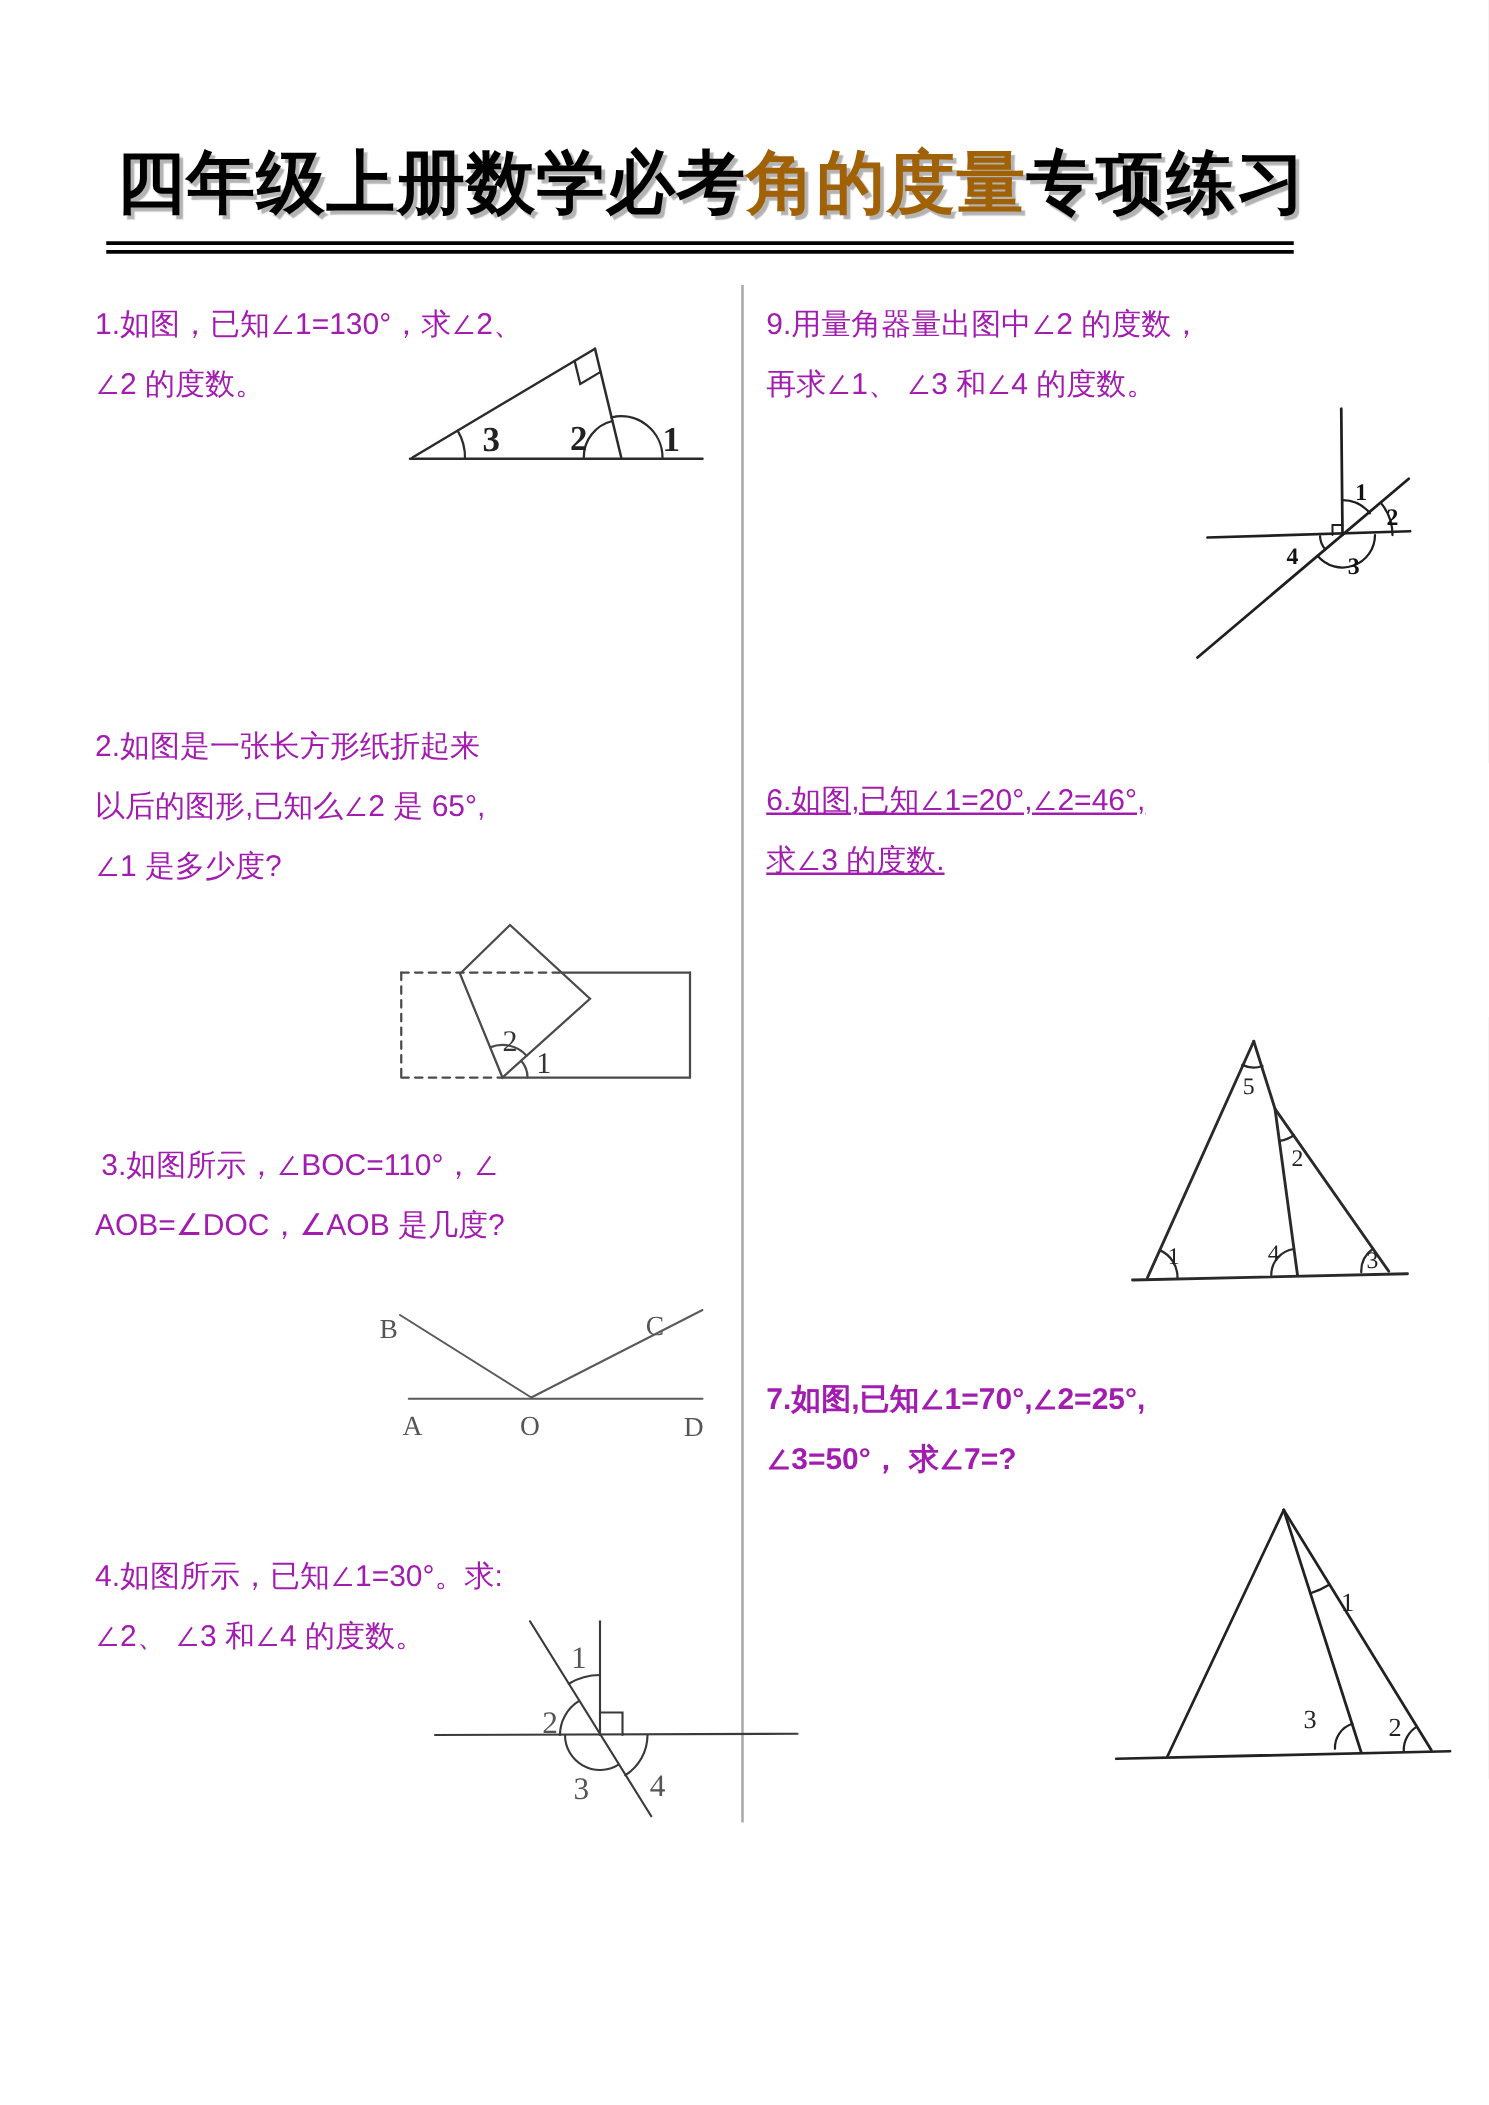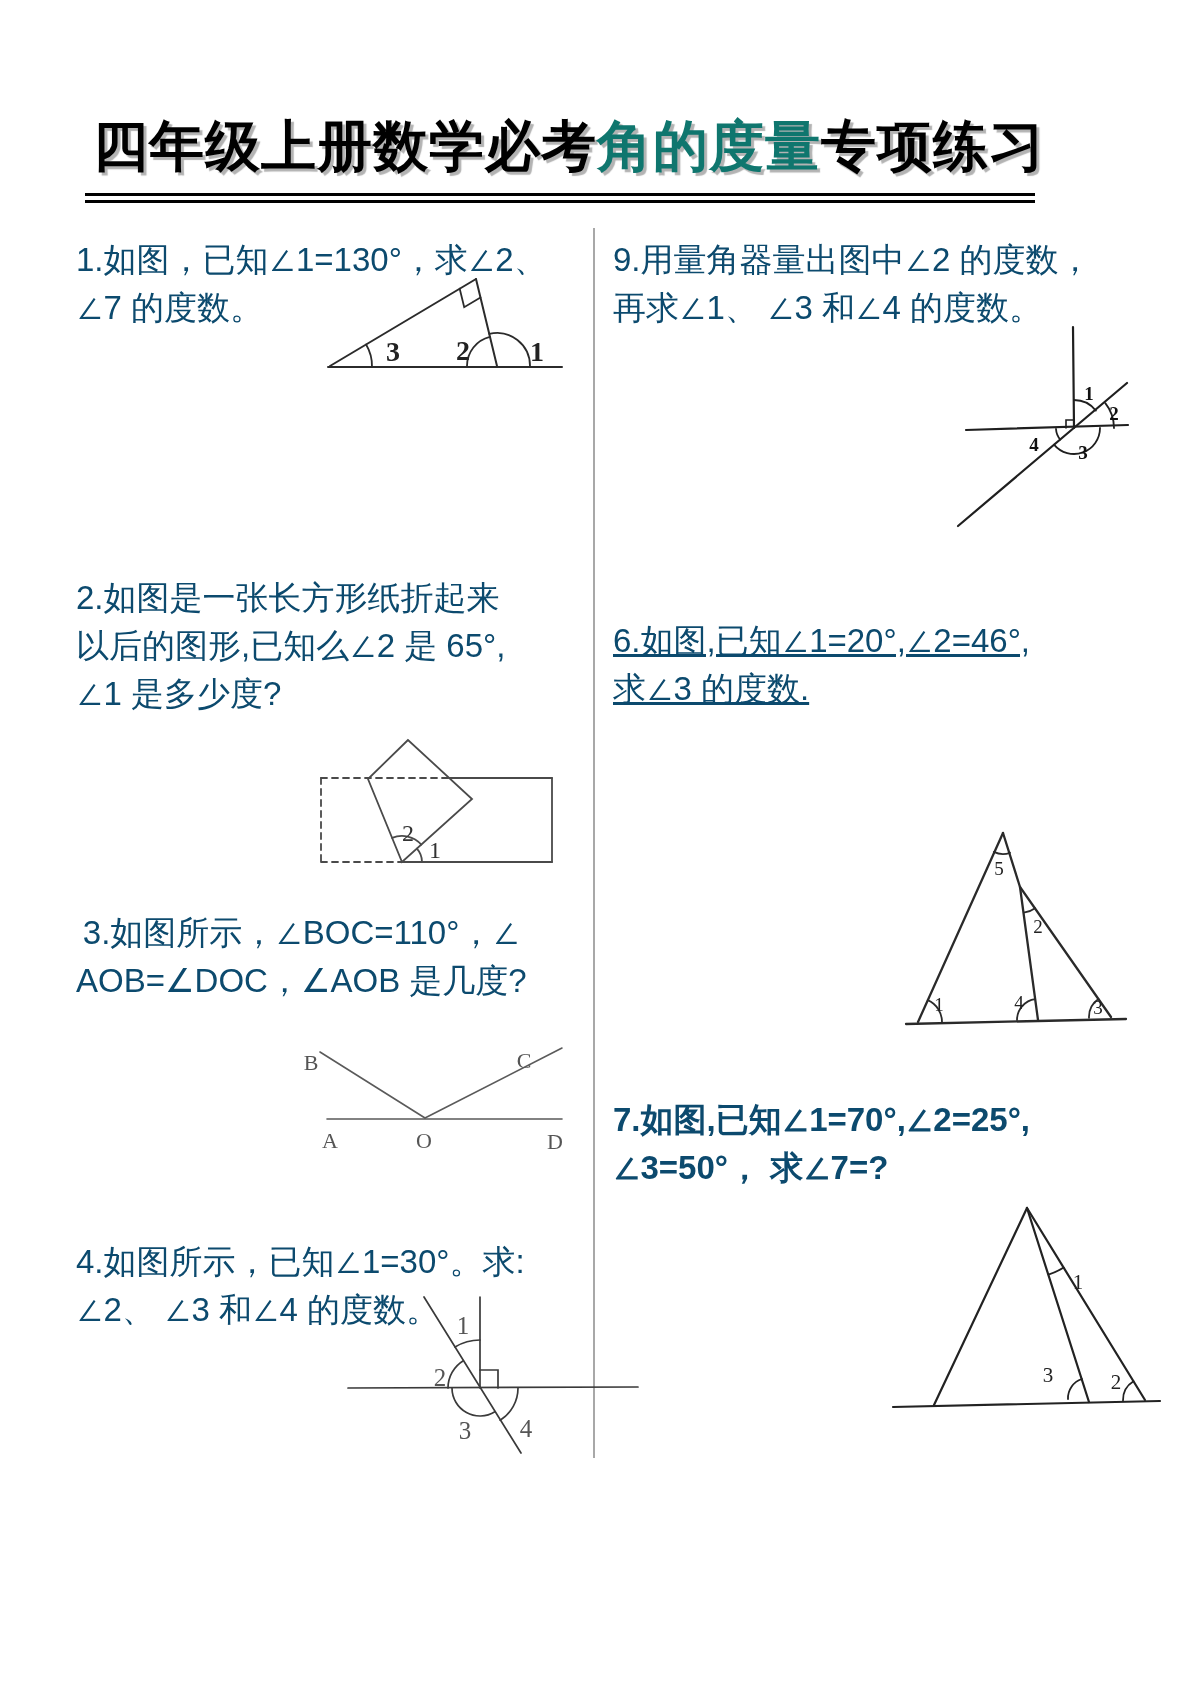--- a/index.html
+++ b/index.html
@@ -12,32 +12,32 @@
     font-family:"Liberation Sans",sans-serif;
     color:#111;
   }
   .title{
     position:absolute;left:93px;top:112px;width:1000px;
     font-size:55px;font-weight:900;line-height:1.25;
     letter-spacing:1px;white-space:nowrap;
     color:#000;
     text-shadow:3px 3px 1px #b3b3b3;
   }
-  .title .hl{color:#0f766e;}
+  .title .hl{color:#a16207;}
   .title-rule{
     position:absolute;left:85px;top:193px;width:950px;height:4px;
     border-top:3px solid #000;border-bottom:3px solid #000;
   }
   .divider{
     position:absolute;left:593px;top:228px;width:2px;height:1230px;
     background:#a8a8a8;
   }
   .ptext{
     position:absolute;
-    font-size:33px;line-height:48px;color:#0c4a6e;
+    font-size:24px;line-height:48px;color:#a21caf;
     white-space:nowrap;
   }
   .col-l{left:76px;}
   .col-r{left:613px;}
   svg.diagrams{position:absolute;left:0;top:0;width:1191px;height:1684px;}
   svg .lbl{
     font-family:"Liberation Serif",serif;
     stroke:none;
   }
 </style>
@@ -47,21 +47,21 @@
 <div class="page">
 
   <div class="title"><span>四年级上册数学必考</span><span class="hl">角的度量</span><span>专项练习</span></div>
 
   <div class="title-rule"></div>
 
   <div class="divider"></div>
 
   <div class="ptext col-l" style="top:236px;">
     <div>1.如图，已知∠1=130°，求∠2、</div>
-    <div>∠7 的度数。</div>
+    <div>∠2 的度数。</div>
   </div>
 
   <div class="ptext col-r" style="top:236px;">
     <div>9.用量角器量出图中∠2 的度数，</div>
     <div>再求∠1、 ∠3 和∠4 的度数。</div>
   </div>
 
   <div class="ptext col-l" style="top:574px;">
     <div>2.如图是一张长方形纸折起来</div>
     <div>以后的图形,已知么∠2 是 65°,</div>

